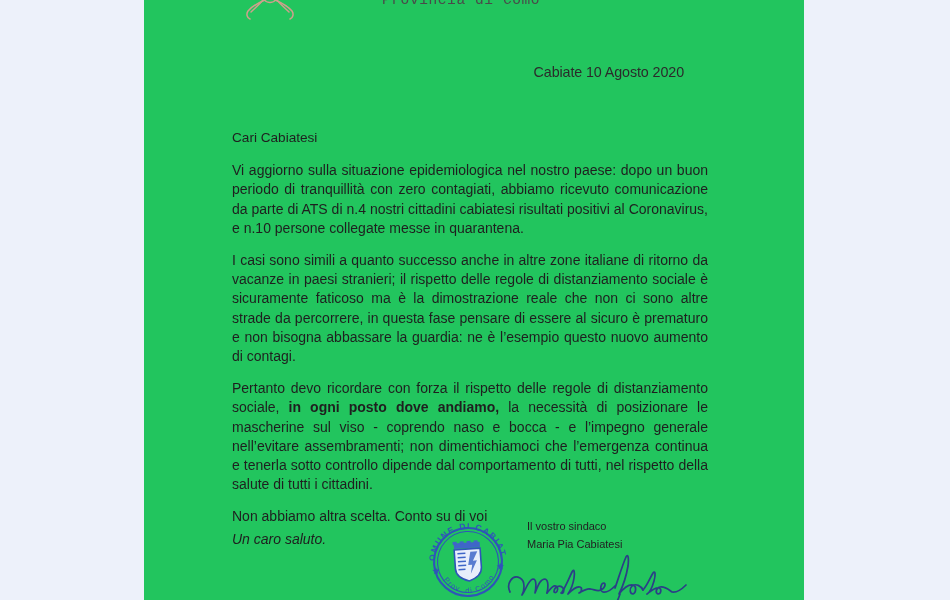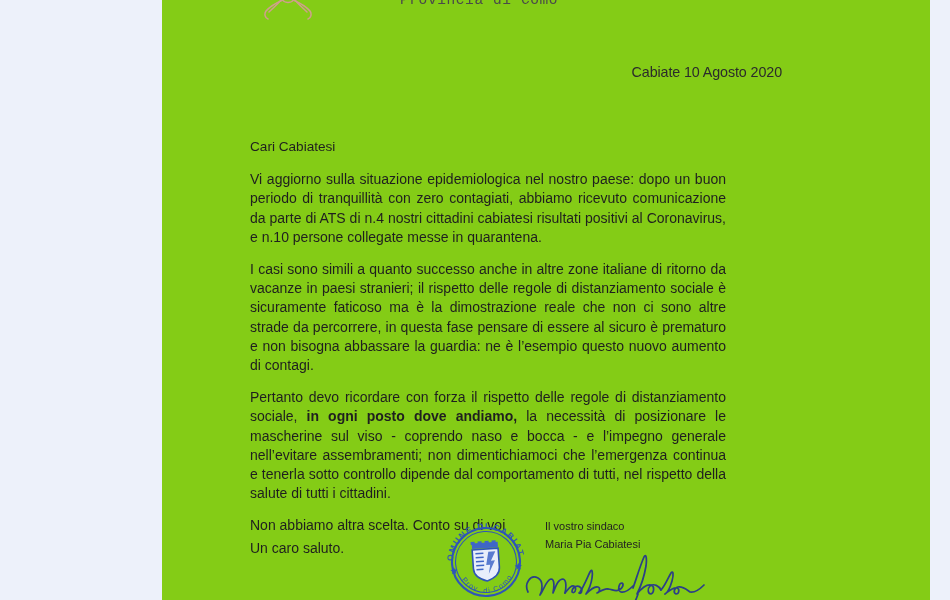--- a/index.html
+++ b/index.html
@@ -19,25 +19,25 @@
   #viewer {
     position: relative;
     width: 950px;
     height: 600px;
     background: #edf1fa;
   }
 
   
   #page {
     position: absolute;
-    left: 162px;
+    left: 144px;
     top: 0;
-    width: 768px;
+    width: 660px;
     height: 600px;
-    background: #84cc16;
+    background: #22c55e;
     overflow: hidden;
   }
 
   
   #letterhead {
     position: absolute;
     left: 0;
     top: 0;
     width: 660px;
     height: 46px;
@@ -61,21 +61,21 @@
     color: #4a4a4a;
     white-space: nowrap;
   }
 
   
   #date-line {
     position: absolute;
     left: 0;
     top: 64px;
     width: 660px;
-    padding-right: 40px;
+    padding-right: 120px;
     text-align: right;
     font-size: 14.3px;
     color: #2b2b2b;
     letter-spacing: -0.1px;
   }
 
   
   #body-text {
     position: absolute;
     left: 88px;
@@ -86,28 +86,27 @@
 
   .para {
     font-size: 14px;
     line-height: 19.2px;
     text-align: justify;
     text-justify: inter-word;
     margin-bottom: 13px;
     color: #1f1f1f;
   }
 
-  .para:last-child { margin-bottom: 0; }
+  .para:last-child { margin-bottom: 0; font-style: italic; }
 
   .salutation {
     font-size: 13.6px;
     line-height: 19.2px;
     text-align: left;
     margin-bottom: 14px;
-    margin-top: 9px;
   }
 
   .plain {
     text-align: left;
     margin-bottom: 3px;
   }
 
   .emph {
     font-weight: bold;
   }

